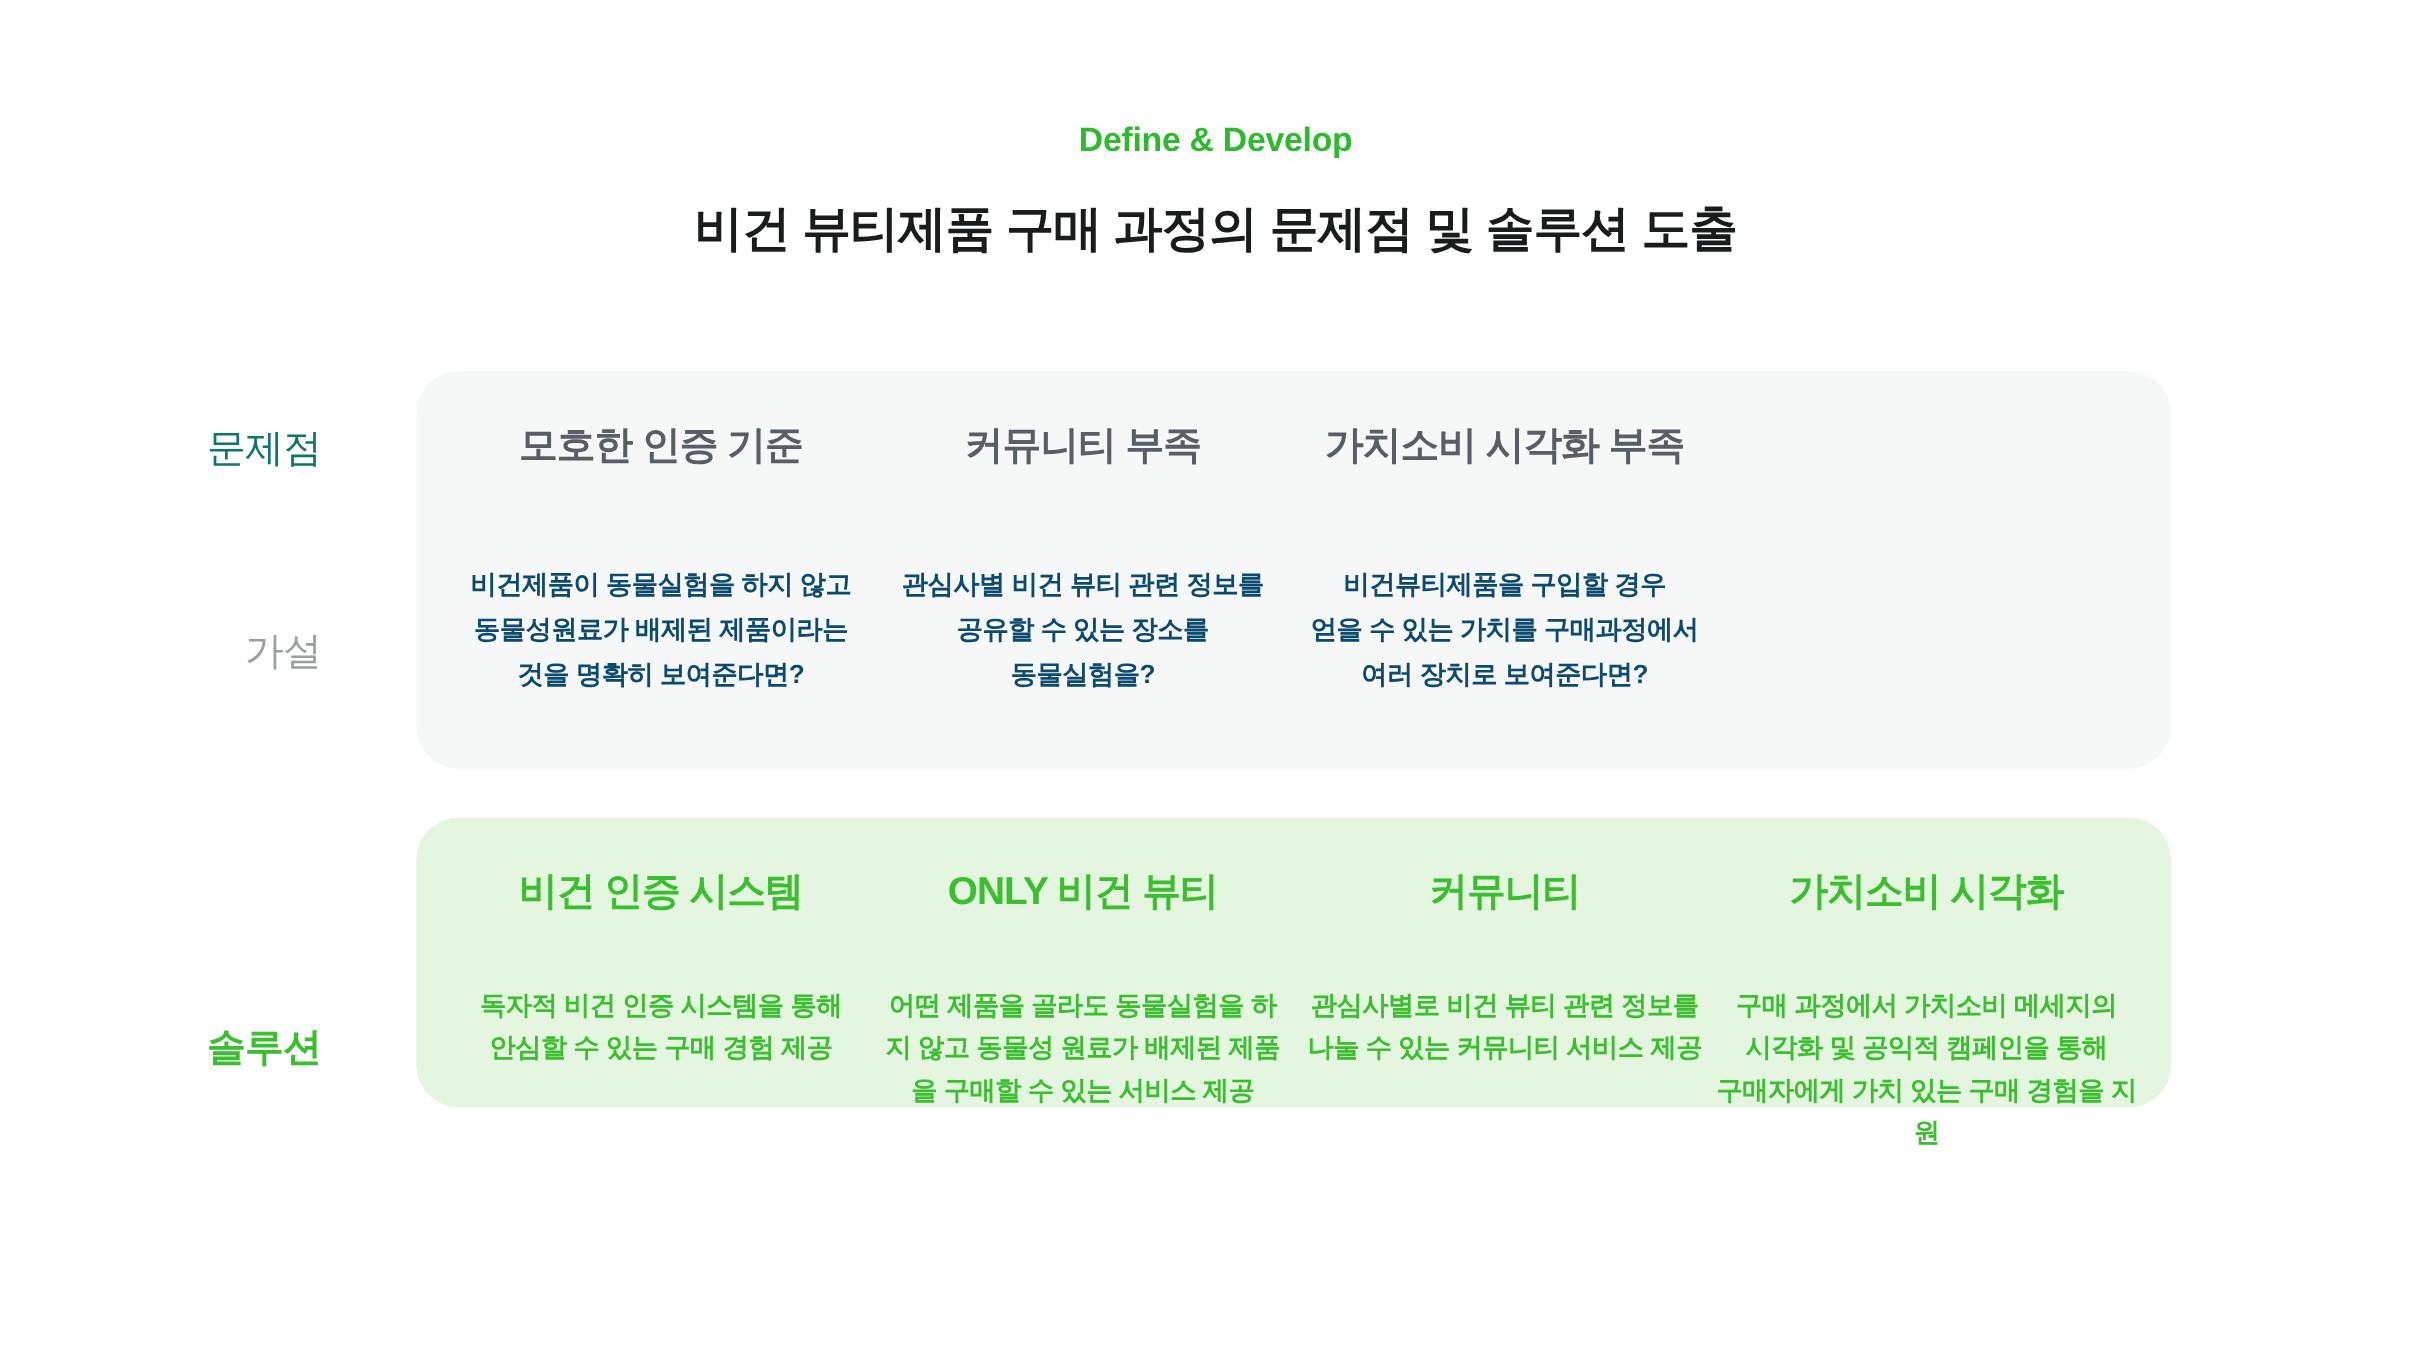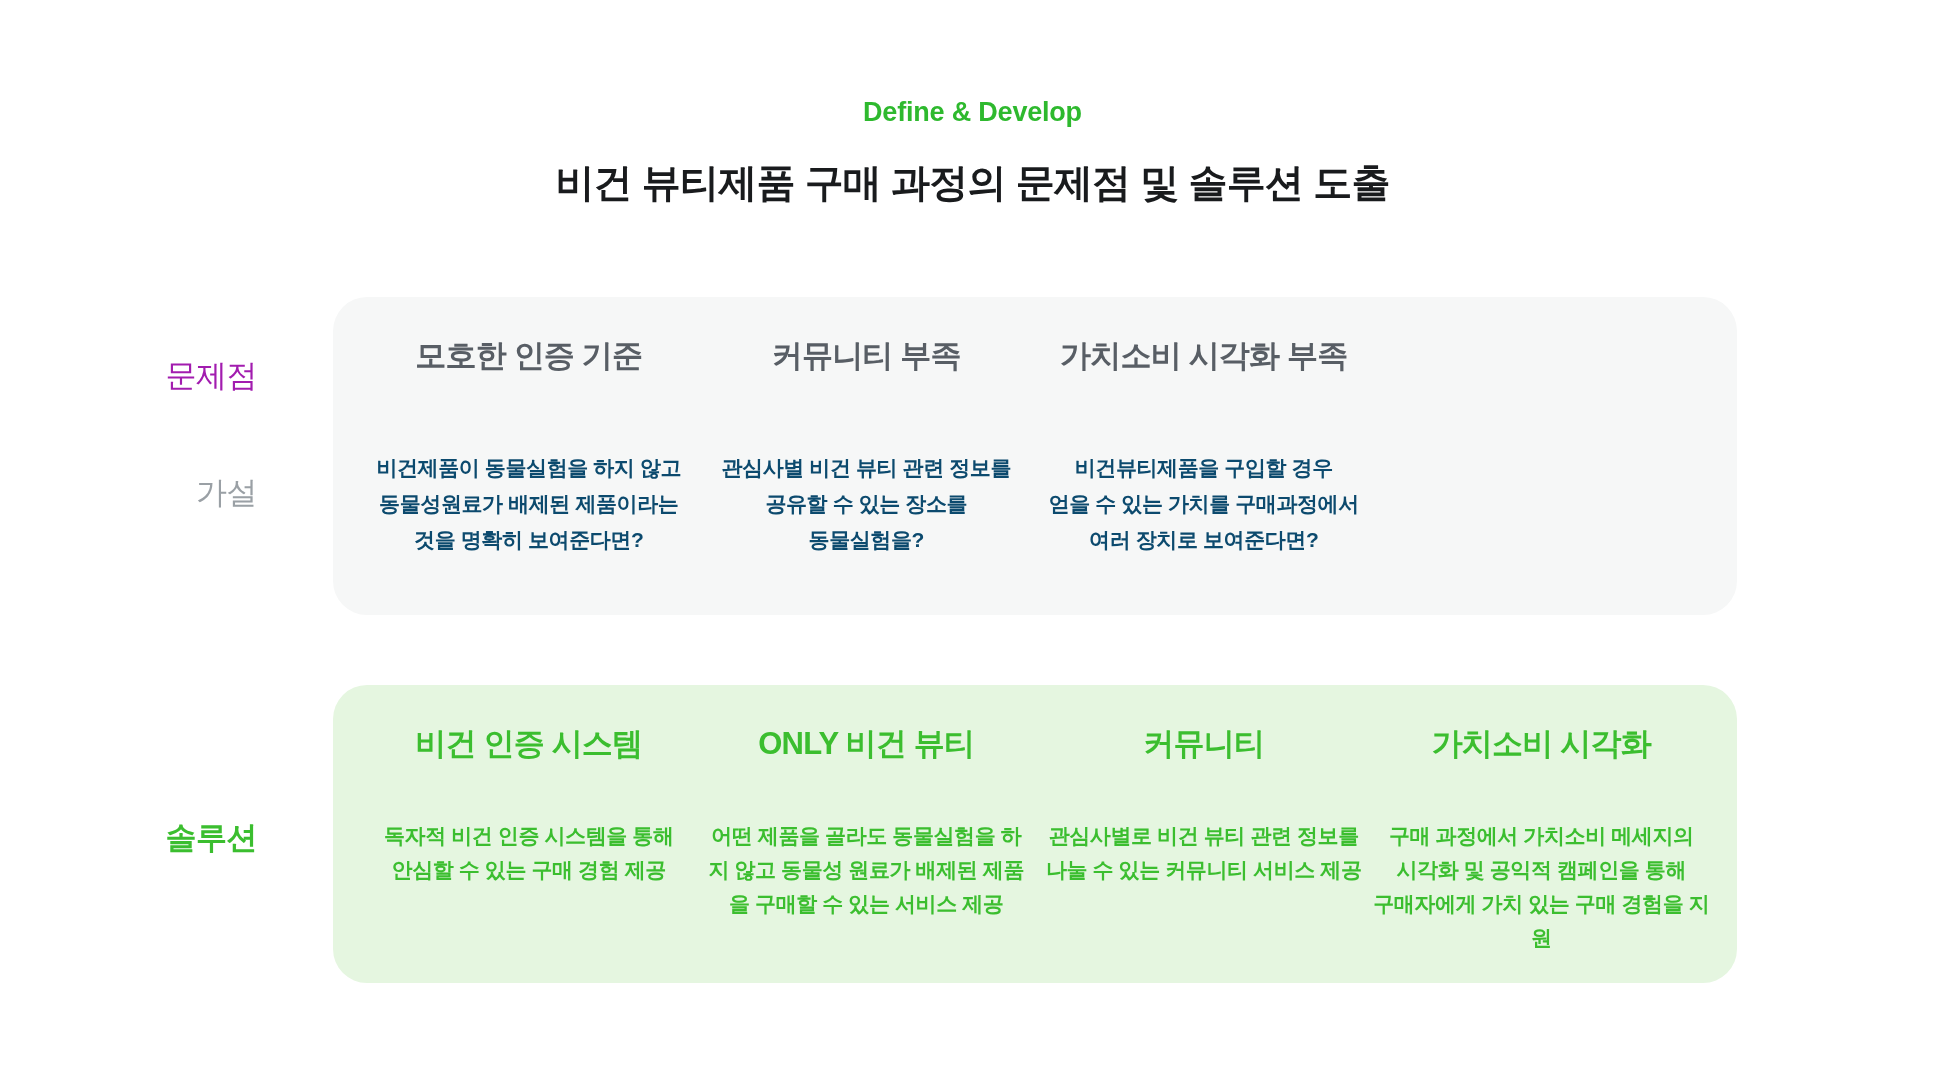--- a/index.html
+++ b/index.html
@@ -33,39 +33,39 @@
     letter-spacing: -0.8px;
   }
   .row-label {
     position: absolute;
     left: 60px; width: 197px;
     text-align: right;
     font-size: 31px;
     font-weight: 500;
     letter-spacing: -0.5px;
   }
-  .row-label.problem    { top: 355px; color: #a21caf; }
-  .row-label.hypothesis { top: 472px; color: #9aa0a5; }
+  .row-label.problem    { top: 338px; color: #0f766e; }
+  .row-label.hypothesis { top: 500px; color: #9aa0a5; }
   .row-label.solution   { top: 817px; color: #3bbe2f; font-weight: 600; }
   .card {
     position: absolute;
     left: 333px;
     width: 1404px;
     border-radius: 34px;
     display: grid;
     grid-template-columns: repeat(4, 1fr);
     align-content: start;
     padding: 0 27px;
   }
   .card.problems {
     top: 297px; height: 318px;
     background: #f6f7f7;
   }
   .card.solutions {
-    top: 685px; height: 298px;
+    top: 654px; height: 232px;
     background: #e5f6e0;
   }
   .col { text-align: center; }
   .col-header {
     margin-top: 40px;
     font-size: 31px;
     font-weight: 700;
     line-height: 38px;
     letter-spacing: -0.8px;
   }

